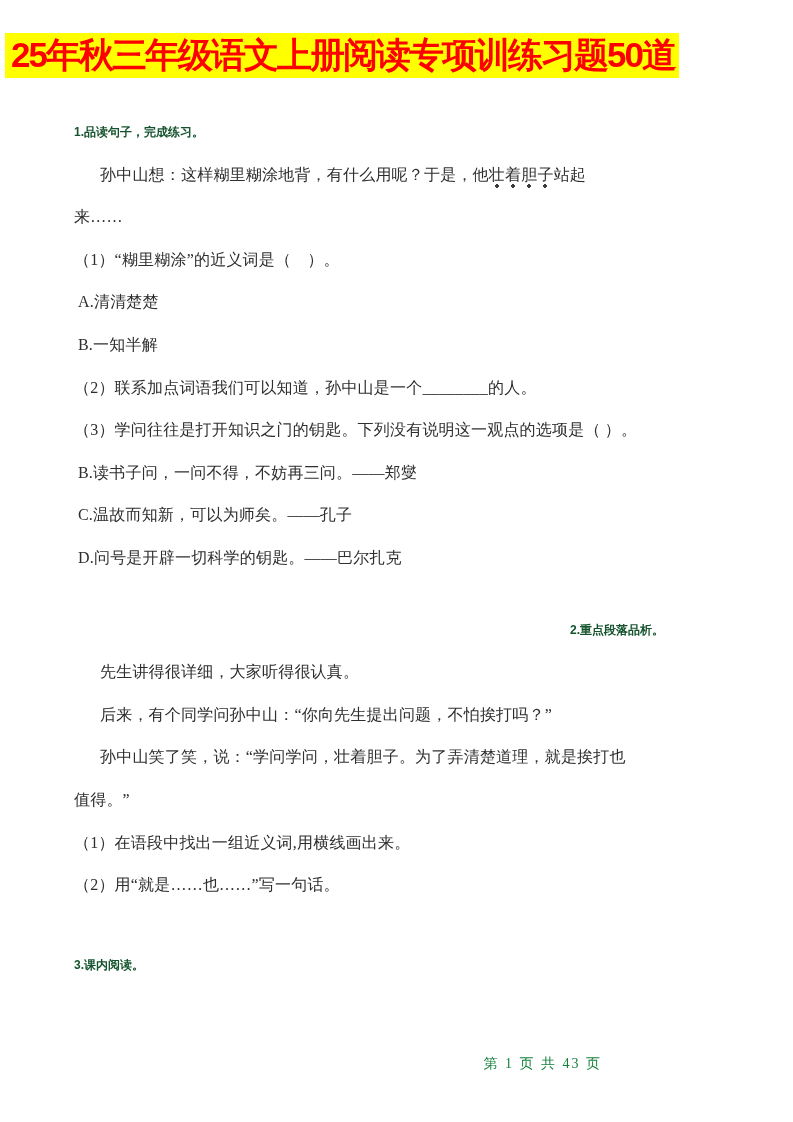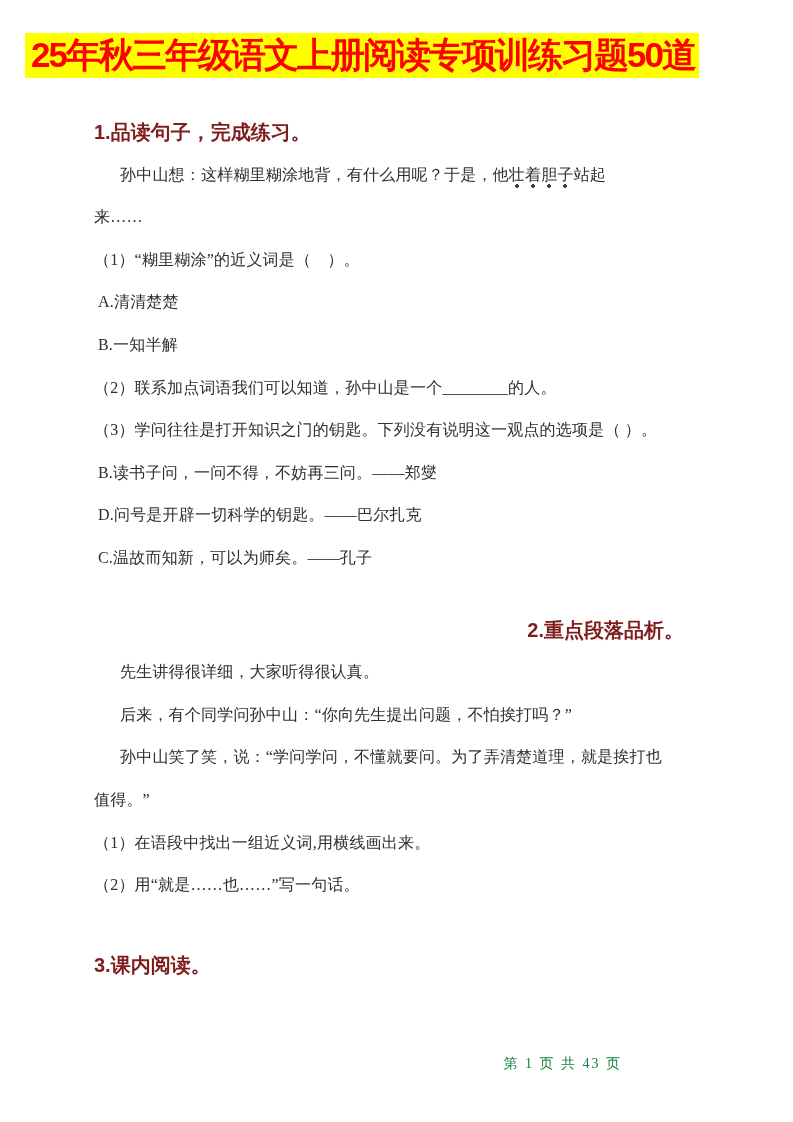--- a/index.html
+++ b/index.html
@@ -5,21 +5,20 @@
   * { margin: 0; padding: 0; box-sizing: border-box; }
   html, body { background: #ffffff; }
   .page {
     position: relative;
     width: 684px;
     height: 1122px;
     background: #ffffff;
     font-family: "Liberation Serif", "DejaVu Serif", serif;
     color: #2e2e2e;
     overflow: hidden;
-    margin-left: 20px;
   }
   .title-wrap {
     padding-top: 33px;
     text-align: center;
   }
   .doc-title {
     display: inline-block;
     background: #ffff00;
     color: #fe0000;
     font-family: "Liberation Sans", "DejaVu Sans", sans-serif;
@@ -37,22 +36,22 @@
   }
   .line {
     display: block;
     line-height: 42.6px;
     font-size: 16px;
     white-space: nowrap;
     letter-spacing: 0.2px;
   }
   .h {
     font-weight: bold;
-    color: #7f1d1d;
-    font-size: 20px;
+    color: #14532d;
+    font-size: 12px;
     font-family: "Liberation Sans", "DejaVu Sans", sans-serif;
     letter-spacing: 0;
   }
   .indent { padding-left: 26px; }
   .opt { padding-left: 4px; }
   .gap-md { margin-top: 29px; text-align: right; }
   .gap-lg { margin-top: 37px; }
   .em-dot {
     background-image: radial-gradient(circle at center, #3a3a3a 1.6px, rgba(0,0,0,0) 1.9px);
     background-size: 1em 4px;
@@ -83,27 +82,27 @@
 
     <div class="line h">1.品读句子，完成练习。</div>
     <div class="line indent"><span>孙中山想：这样糊里糊涂地背，有什么用呢？于是，他</span><span class="em-dot">壮着胆子</span><span>站起</span></div>
     <div class="line">来……</div>
     <div class="line">（1）“糊里糊涂”的近义词是（　）。</div>
     <div class="line opt">A.清清楚楚</div>
     <div class="line opt">B.一知半解</div>
     <div class="line">（2）联系加点词语我们可以知道，孙中山是一个________的人。</div>
     <div class="line">（3）学问往往是打开知识之门的钥匙。下列没有说明这一观点的选项是（  ）。</div>
     <div class="line opt">B.读书子问，一问不得，不妨再三问。——郑燮</div>
+    <div class="line opt">C.温故而知新，可以为师矣。——孔子</div>
     <div class="line opt">D.问号是开辟一切科学的钥匙。——巴尔扎克</div>
-    <div class="line opt">C.温故而知新，可以为师矣。——孔子</div>
 
     <div class="line h gap-md">2.重点段落品析。</div>
     <div class="line indent">先生讲得很详细，大家听得很认真。</div>
     <div class="line indent">后来，有个同学问孙中山：“你向先生提出问题，不怕挨打吗？”</div>
-    <div class="line indent">孙中山笑了笑，说：“学问学问，不懂就要问。为了弄清楚道理，就是挨打也</div>
+    <div class="line indent">孙中山笑了笑，说：“学问学问，壮着胆子。为了弄清楚道理，就是挨打也</div>
     <div class="line">值得。”</div>
     <div class="line">（1）在语段中找出一组近义词,用横线画出来。</div>
     <div class="line">（2）用“就是……也……”写一句话。</div>
 
     <div class="line h gap-lg">3.课内阅读。</div>
 
   </div>
 
   <div class="footer">第 1 页 共 43 页</div>
 

